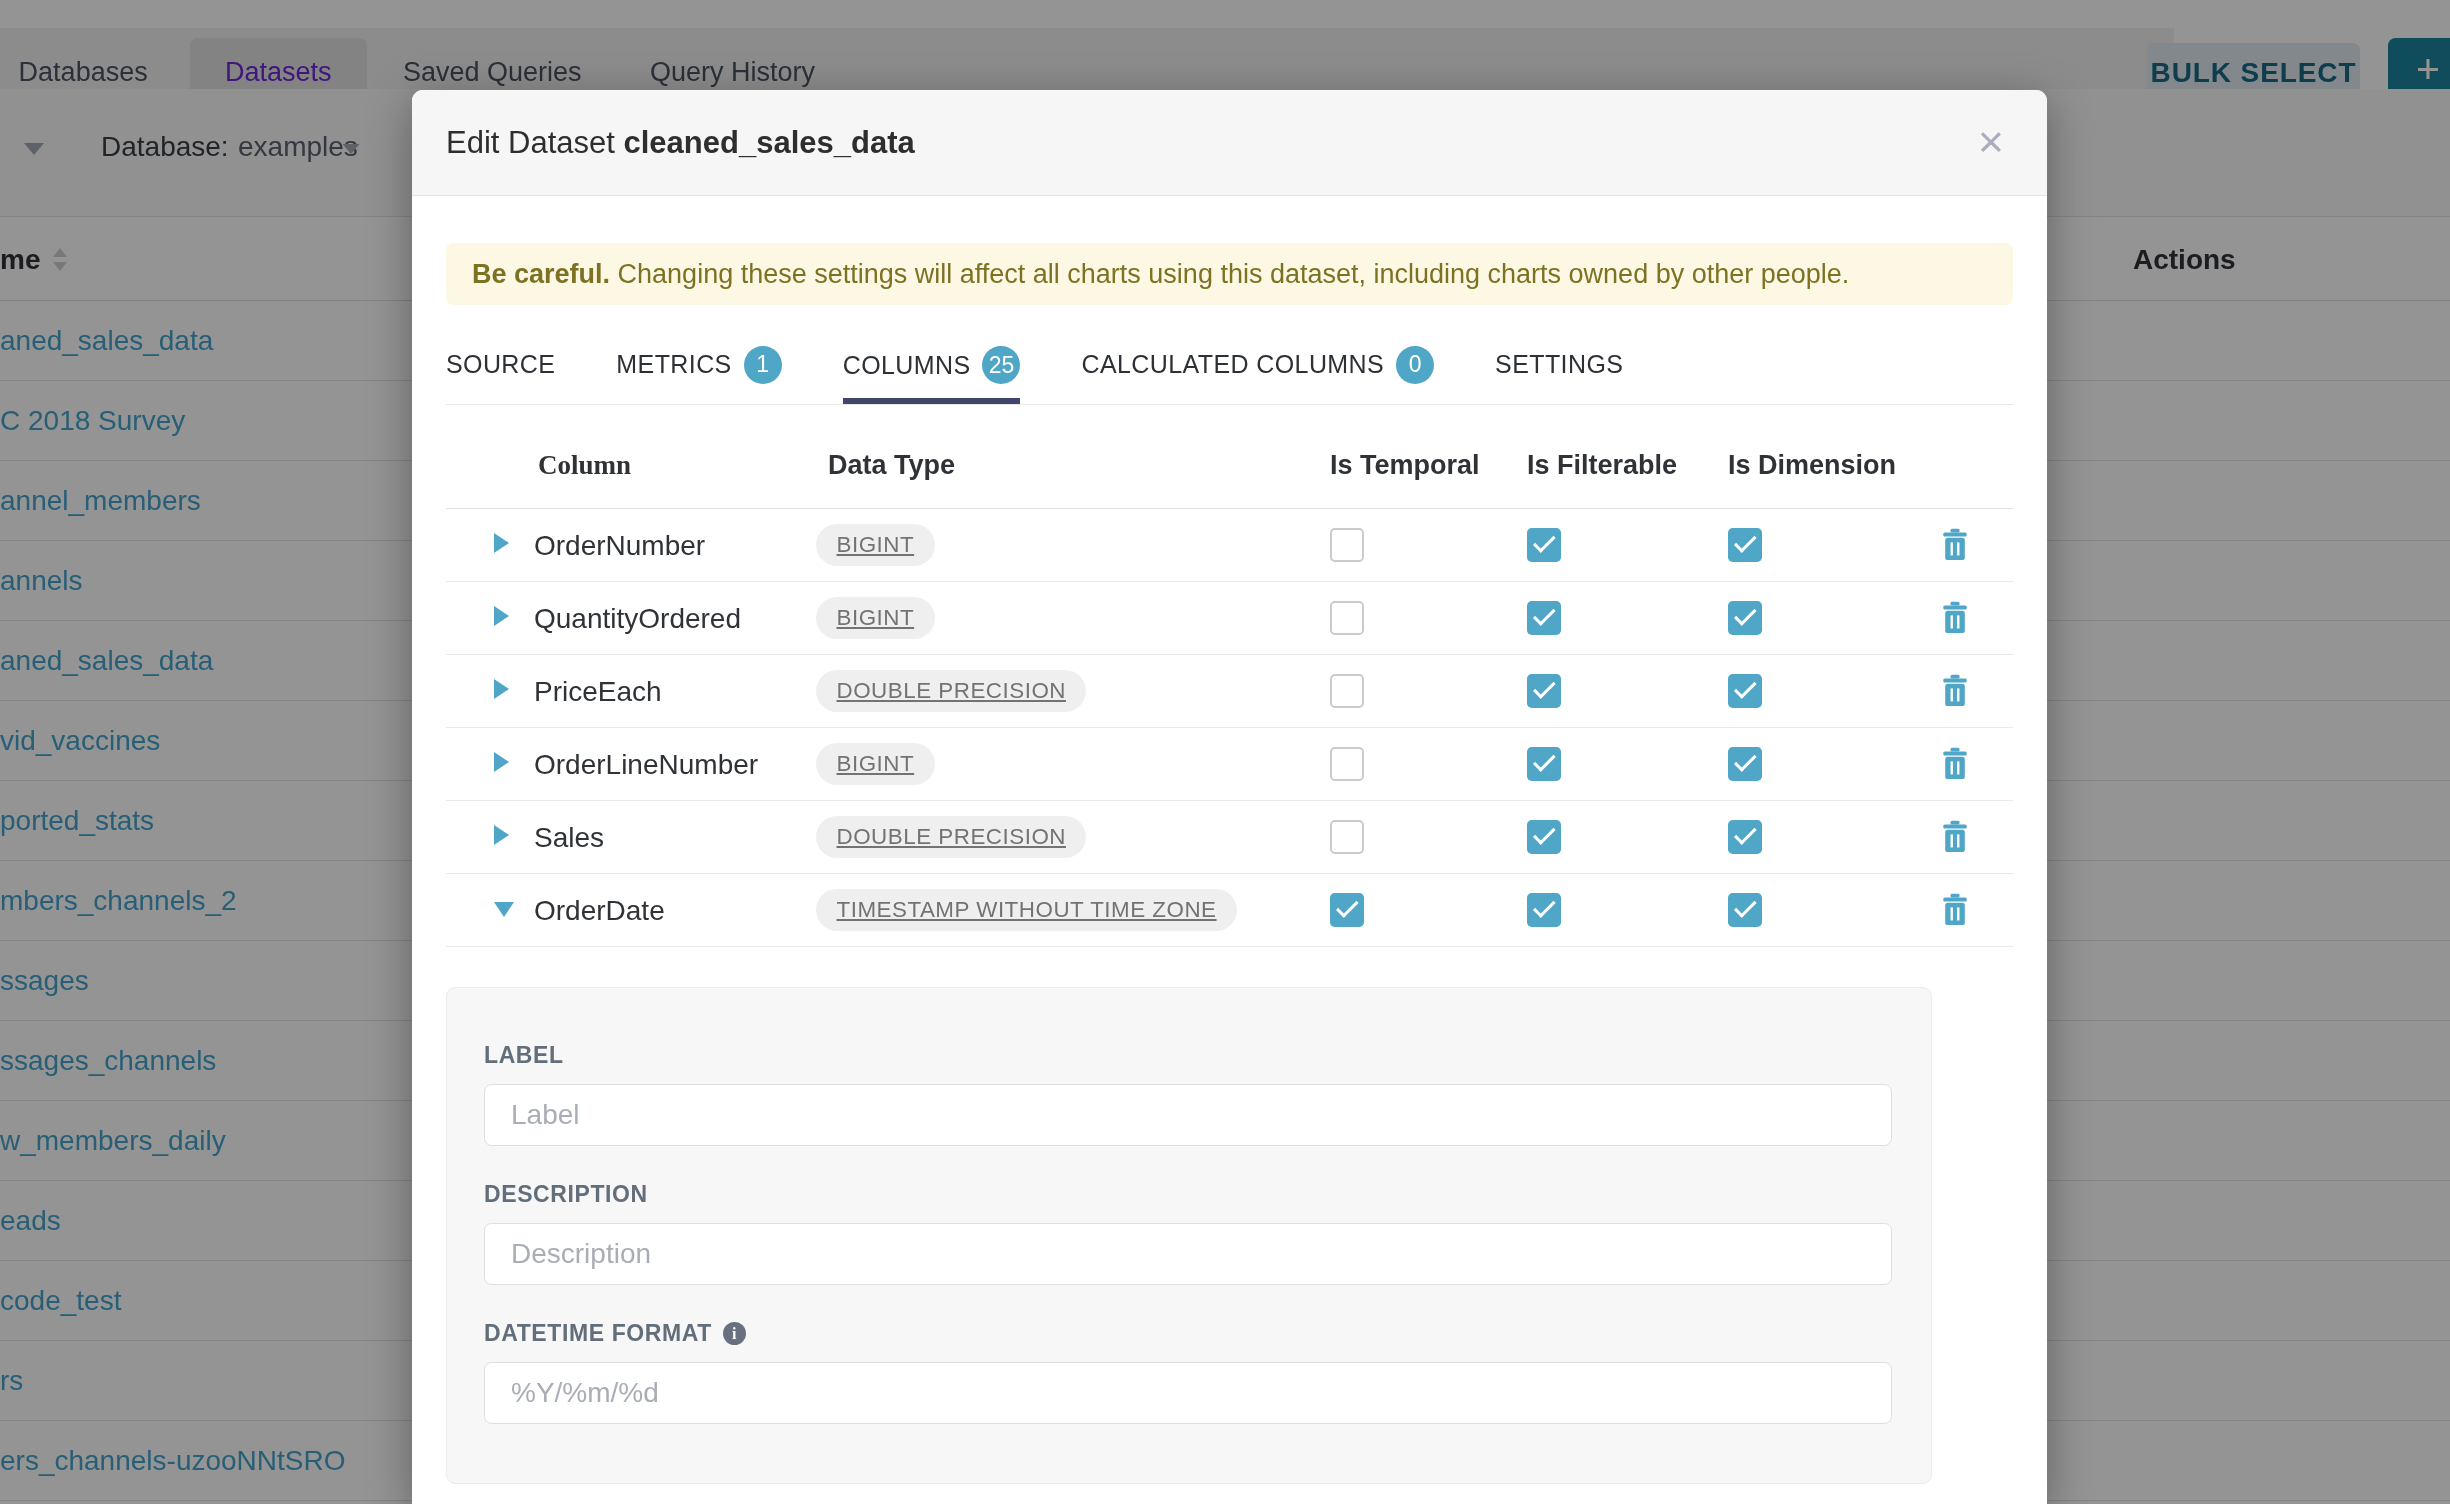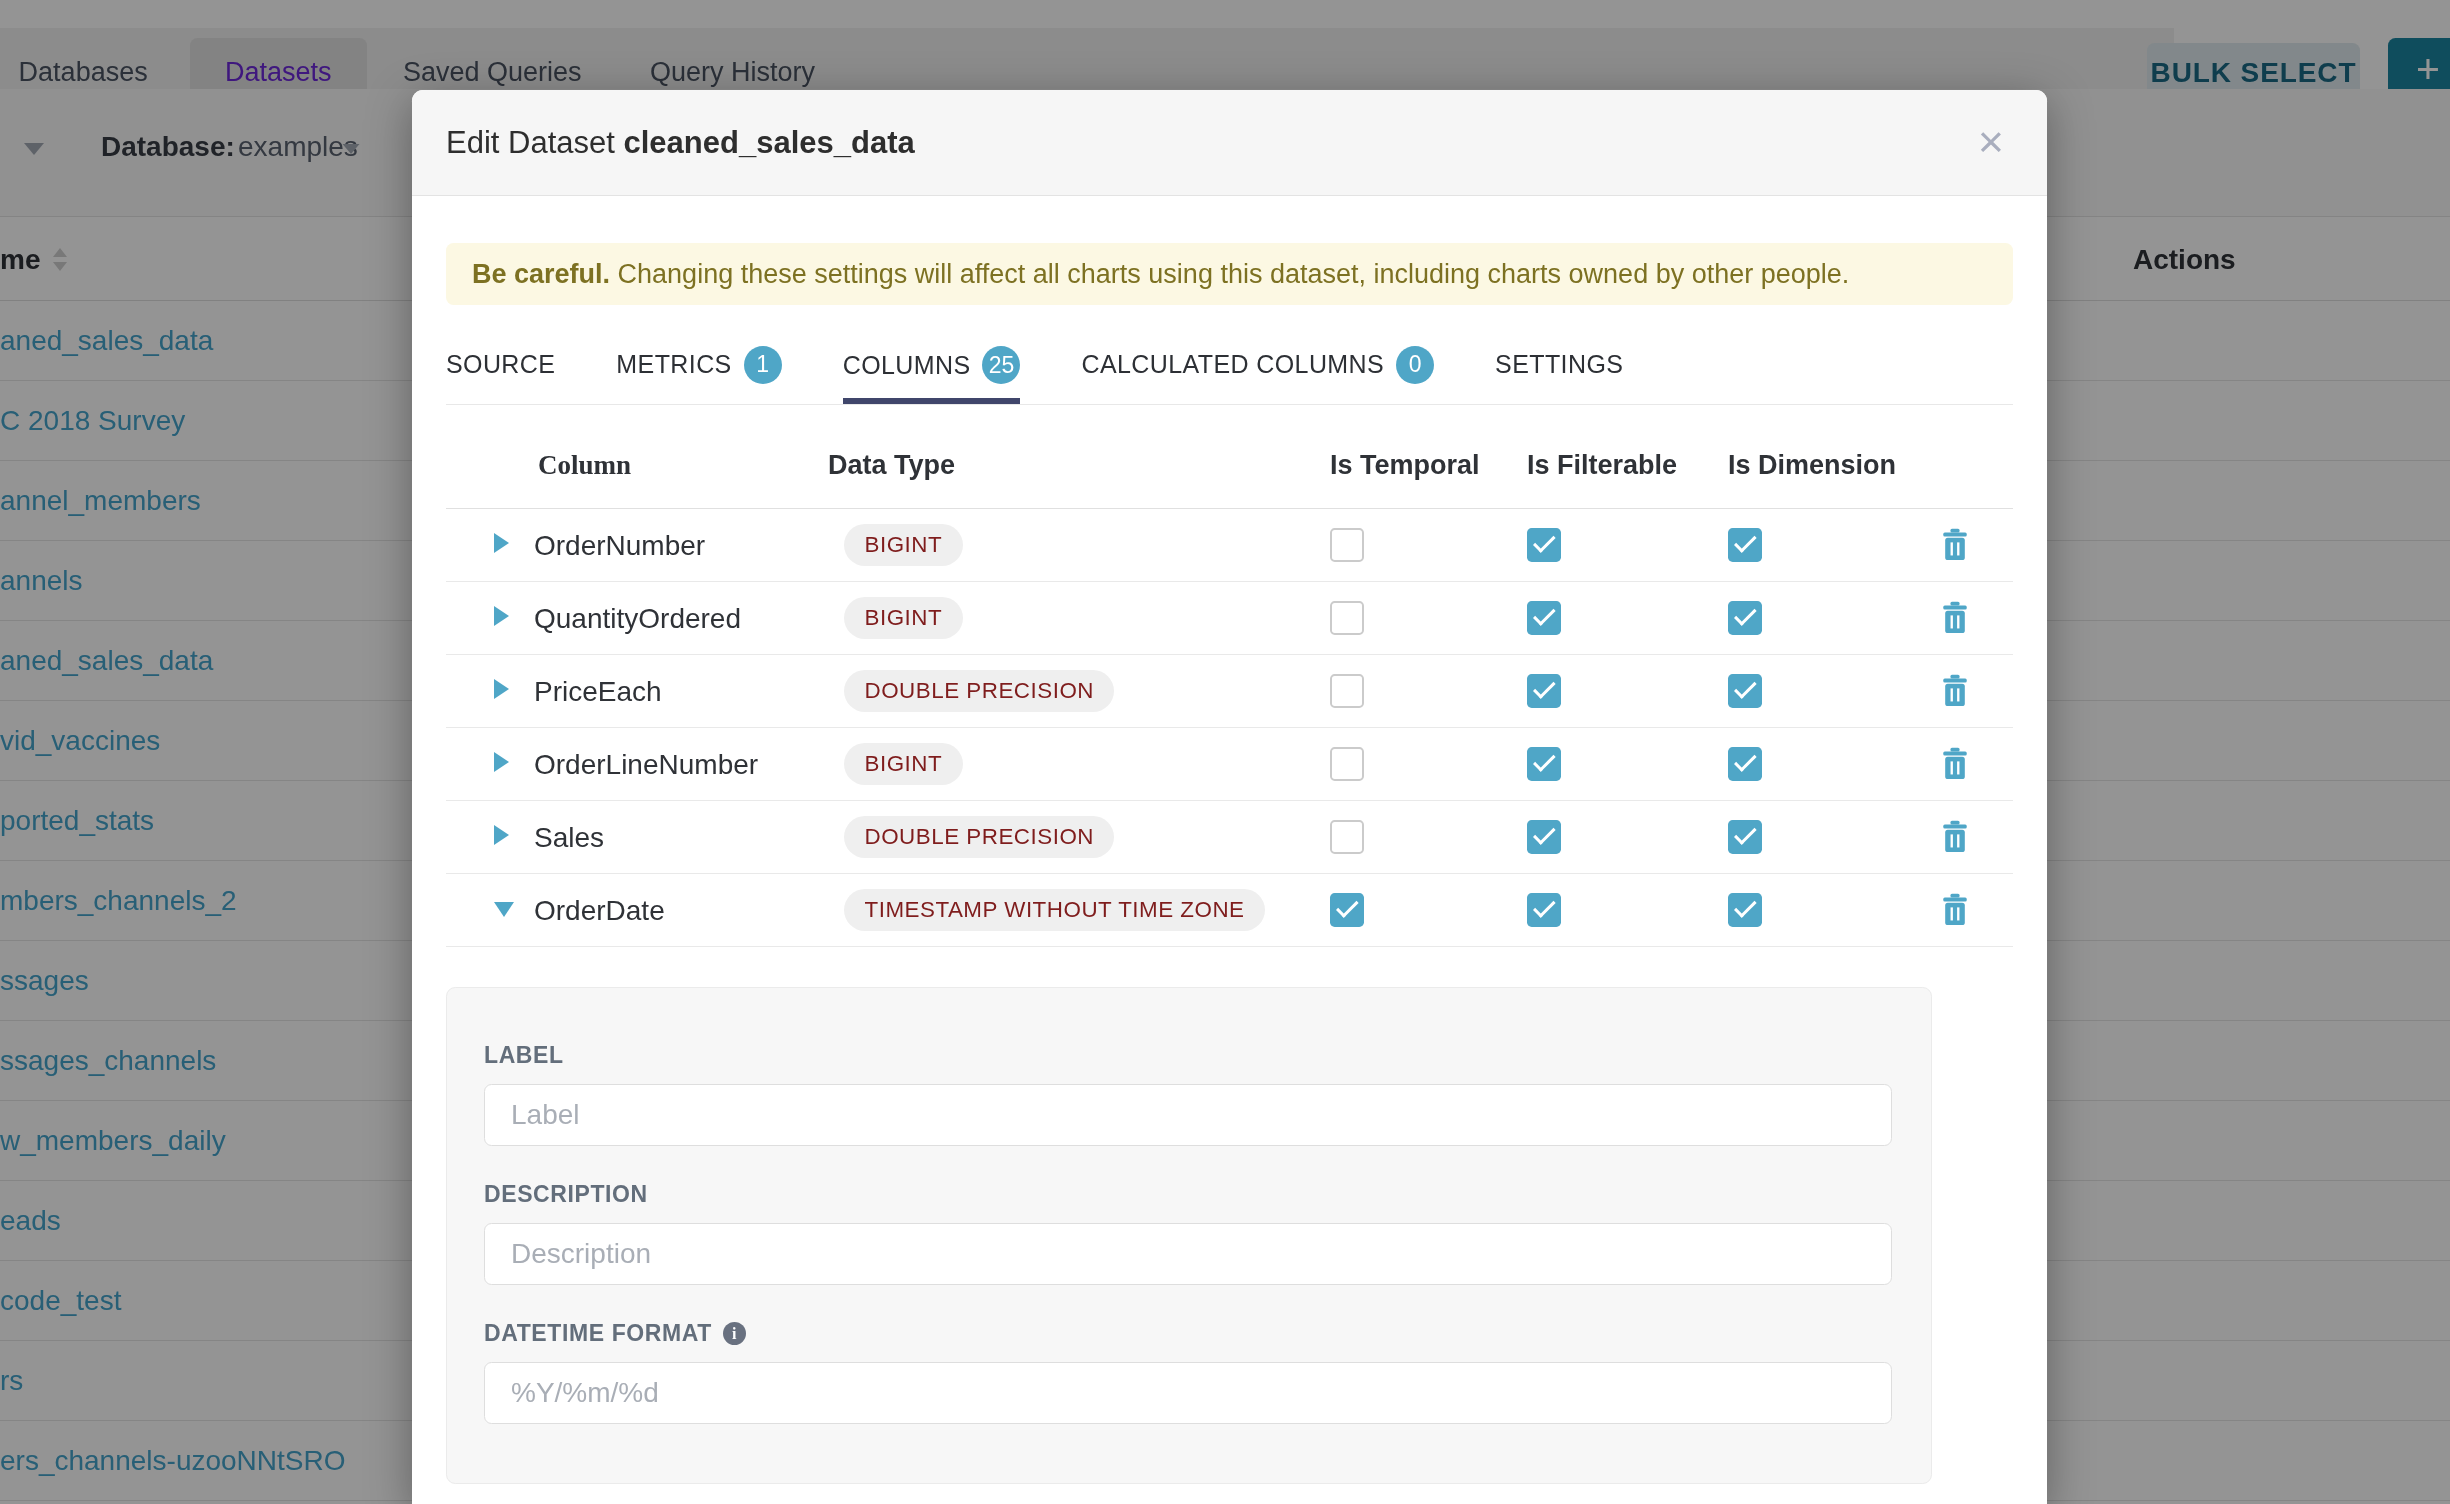--- a/index.html
+++ b/index.html
@@ -13,21 +13,21 @@
   .bg-nav{position:absolute;left:0;top:12px;width:2174px;height:89px;background:#F1F1F1;border-bottom:0.9px solid #E2E2E2;margin-top:16px;}
   .nav-item{position:absolute;top:0;height:89px;line-height:89px;font-size:27px;color:#4A5362;cursor:pointer;white-space:nowrap;}
   .nav-item.selected{top:10.3px;height:68px;line-height:68px;background:#E2E2E2;border-radius:7.5px;padding:0 35px;color:#6d28d9;}
   .btn-bulk{position:absolute;left:2147px;top:15px;width:213px;height:59px;background:#E0EBEF;border-radius:7.5px;
     color:#1A6985;font-size:28px;font-weight:600;letter-spacing:0.9px;text-align:center;line-height:59px;}
   .btn-add{position:absolute;left:2388px;top:10.3px;width:84px;height:68px;background:#1A85A0;border-radius:7.5px;
     color:#fff;font-size:41px;font-weight:400;text-align:left;line-height:63px;padding-left:28px;box-sizing:border-box;}
   .bg-subheader{position:absolute;left:0;top:89px;width:2450px;height:127px;background:#FAFAFA;border-bottom:0.9px solid #E4E4E4;}
   .caret-down{width:0;height:0;border-left:10.3px solid transparent;border-right:10.3px solid transparent;border-top:12px solid #A3AAB4;display:inline-block;}
   .sub-caret1{position:absolute;left:24px;top:54px;}
-  .sub-db-label{position:absolute;left:101px;top:42px;font-size:28px;font-weight:700;color:#383D45;}
+  .sub-db-label{position:absolute;left:101px;top:42px;font-size:28px;font-weight:400;color:#383D45;}
   .sub-db-value{position:absolute;left:238px;top:42px;font-size:28px;color:#5A6270;}
   .sub-caret2{position:absolute;left:341px;top:54px;transform:scale(0.85);}
   .bg-name-header{position:absolute;left:0px;top:244px;font-size:28px;font-weight:700;color:#2F3237;}
   .sort-icon{position:absolute;left:53px;top:248px;display:flex;flex-direction:column;gap:4.7px;}
   .sort-icon .up{width:0;height:0;border-left:7.5px solid transparent;border-right:7.5px solid transparent;border-bottom:9.3px solid #CFCFCF;}
   .sort-icon .dn{width:0;height:0;border-left:7.5px solid transparent;border-right:7.5px solid transparent;border-top:9.3px solid #CFCFCF;}
   .bg-actions-header{position:absolute;left:2133px;top:244px;font-size:28px;font-weight:700;color:#2F3237;}
   .bg-rows{position:absolute;left:0;top:300px;width:2450px;border-top:1.9px solid #DEDEDE;}
   .bg-row{height:80px;border-bottom:1.9px solid #E6E6E6;box-sizing:border-box;position:relative;}
   .bg-link{position:absolute;left:0;top:24px;font-size:28px;color:#45A4CC;white-space:nowrap;cursor:pointer;}
@@ -53,22 +53,22 @@
     display:flex;align-items:center;justify-content:center;padding:0 4.7px;box-sizing:border-box;}
   
   .cols-header{position:relative;height:103px;border-bottom:1.9px solid #E0E0E0;}
   .cols-header span{position:absolute;top:45px;font-size:27px;font-weight:700;color:#2F3237;}
   .h-column{left:92px;font-family:Liberation Serif, serif;}  .h-datatype{left:382px;}  .h-temporal{left:884px;}  .h-filterable{left:1081px;}  .h-dimension{left:1282px;}
   .col-row{position:relative;height:72px;border-bottom:0.9px solid #E9E9E9;}
   .exp-caret{position:absolute;left:48px;top:24px;width:0;height:0;cursor:pointer;}
   .exp-caret.right{border-top:10.3px solid transparent;border-bottom:10.3px solid transparent;border-left:15px solid #4FA6C7;}
   .exp-caret.down{border-left:10.3px solid transparent;border-right:10.3px solid transparent;border-top:15px solid #4FA6C7;margin-top:3.7px;}
   .col-name{position:absolute;left:88px;top:20.5px;font-size:28px;color:#2F3237;}
-  .type-pill{position:absolute;left:398px;top:15px;height:42px;background:#EFEFEF;border-radius:21.4px;
-    font-size:22.4px;color:#7f1d1d;letter-spacing:0.5px;display:inline-flex;align-items:center;padding:0 20.5px;white-space:nowrap;}
+  .type-pill{position:absolute;left:370px;top:15px;height:42px;background:#EFEFEF;border-radius:21.4px;
+    font-size:22.4px;color:#737373;letter-spacing:0.5px;display:inline-flex;align-items:center;padding:0 20.5px;white-space:nowrap;text-decoration:underline;}
   .cb{position:absolute;top:18.6px;width:34px;height:34px;border-radius:4.7px;box-sizing:border-box;cursor:pointer;}
   .cb.unchecked{background:#fff;border:2.8px solid #CBCBCB;}
   .cb.checked{background:#4FA6C7;}
   .cb.checked::after{content:'';position:absolute;left:6.5px;top:7.5px;width:17.7px;height:8.4px;
     border-left:3.7px solid #fff;border-bottom:3.7px solid #fff;transform:rotate(-45deg);}
   .cb.c1{left:884px;} .cb.c2{left:1081px;} .cb.c3{left:1282px;}
   .trash{position:absolute;left:1493px;top:18.6px;width:32px;height:34px;cursor:pointer;}
   
   .detail-panel{margin-top:40px;width:1486px;height:497px;background:#F7F7F7;border:0.9px solid #EBEBEB;border-radius:9.3px;
     box-sizing:border-box;padding:54px 37px 0 37px;}

